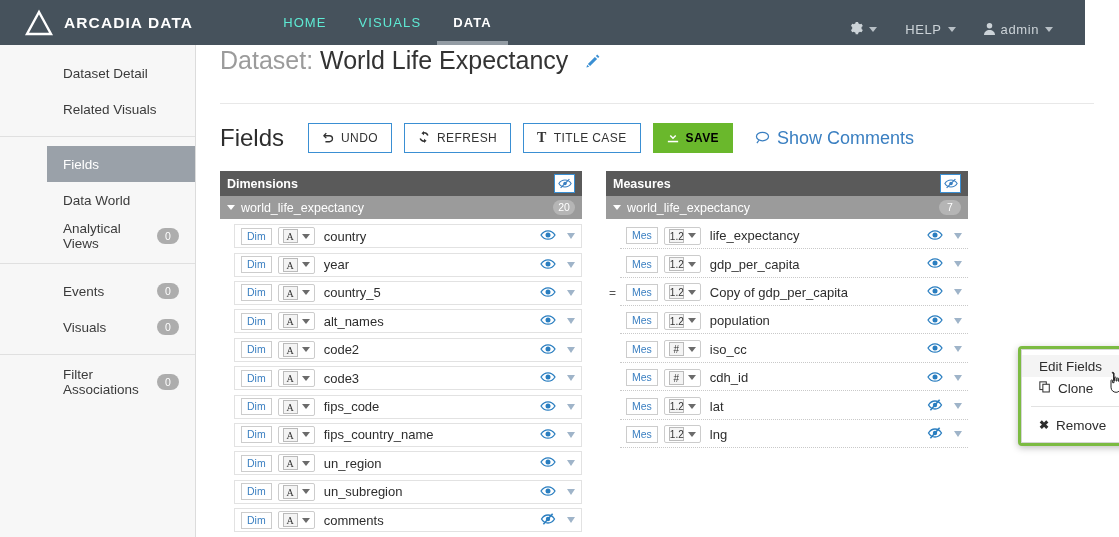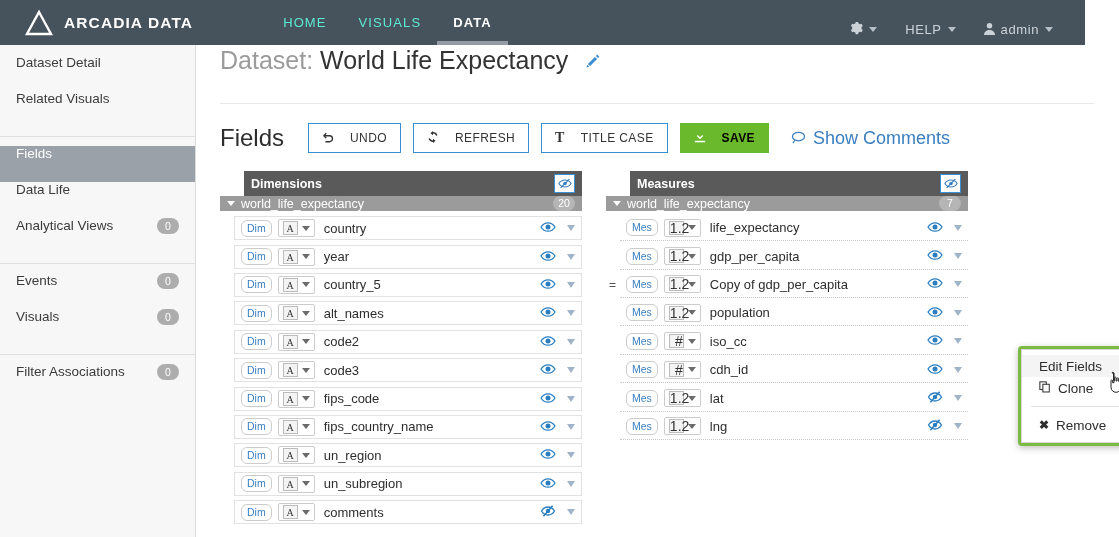--- a/index.html
+++ b/index.html
@@ -45,22 +45,22 @@
     border-left: 4px solid transparent; border-right: 4px solid transparent;
     border-top: 5px solid #b8c0c6;
   }
 
   
   .sidebar {
     position: absolute; top: 45px; left: 0; width: 196px; height: 492px;
     background: #f7f7f7; border-right: 1px solid #dcdcdc;
   }
   .side-item {
-    height: 36px; display: flex; align-items: flex-start;
-    padding: 0 16px; font-size: 13.5px; color: #3b3b3b; cursor: pointer;
+    height: 36px; display: flex; align-items: center;
+    padding: 0 16px; font-size: 13.5px; color: #3b3b3b; cursor: pointer; margin-left: 47px;
   }
   .side-item.active { background: #9aa1a9; color: #ffffff; }
   .side-sep { height: 1px; background: #e0e0e0; margin: 9px 0; }
   .side-badge {
     margin-left: auto; background: #adadad; color: #ffffff;
     font-size: 10.5px; border-radius: 9px; min-width: 22px; height: 16px;
     line-height: 16px; text-align: center; padding: 0 5px;
   }
 
   
@@ -80,45 +80,45 @@
     font-size: 12px; letter-spacing: .4px; padding: 7px 12px;
     display: flex; align-items: center; gap: 7px; cursor: pointer;
   }
 
   
   .toolbar { position: absolute; top: 78px; left: 24px; display: flex; align-items: center; }
   .toolbar h2 { font-size: 24px; font-weight: normal; color: #2d2d2d; margin-right: 24px; }
   .tbtn {
     border: 1px solid #3a8fd3; background: #fff; color: #333;
     font-size: 12px; letter-spacing: .4px; padding: 7px 13px;
-    margin-right: 12px; display: flex; align-items: center; gap: 16px; cursor: pointer;
+    margin-right: 12px; display: flex; align-items: center; gap: 7px; cursor: pointer;
     height: 30px;
   }
   .tbtn.green { background: #6ab82c; border-color: #6ab82c; color: #000000; font-weight: bold; }
   .link-comments {
     color: #3a7fc1; font-size: 18px; margin-left: 10px; cursor: pointer;
     display: flex; align-items: center; gap: 7px;
   }
 
   
   .panel { position: absolute; top: 126px; width: 362px; }
   .panel.dims { left: 24px; }
   .panel.meas { left: 410px; }
   .panel-head {
     background: #5a5a5a; color: #fff; height: 25px;
     display: flex; align-items: center; padding: 0 7px;
-    font-size: 12.5px; font-weight: bold; margin-left: 24px;
+    font-size: 12.5px; font-weight: bold;
   }
   .eye-box {
     margin-left: auto; border: 1px solid #3a8fd3; background: #fff;
     width: 21px; height: 19px; display: flex; align-items: center; justify-content: center;
     cursor: pointer;
   }
   .panel-sub {
-    background: #9b9b9b; color: #fff; height: 15px;
+    background: #9b9b9b; color: #fff; height: 23px;
     display: flex; align-items: center; padding: 0 7px; font-size: 12.5px;
   }
   .sub-caret {
     width: 0; height: 0; margin-right: 6px;
     border-left: 4px solid transparent; border-right: 4px solid transparent;
     border-top: 5px solid #ffffff;
   }
   .sub-badge {
     margin-left: auto; background: #b5b5b5; color: #fff; font-size: 10.5px;
     border-radius: 9px; min-width: 22px; height: 15px; line-height: 15px;
@@ -132,34 +132,34 @@
     border: 1px solid #e2e2e2; background: #fff; padding: 0 6px;
   }
   .panel.meas .frow .rowbox {
     border: none; border-bottom: 1px dotted #c9c9c9; height: 26px;
   }
   .frow .eqsign {
     position: absolute; left: 3px; font-size: 12px; color: #555;
   }
   .tagbtn {
     border: 1px solid #ccc; background: #fff; color: #3a7fc1;
-    font-size: 10.5px; padding: 1px 5px; border-radius: 6px; cursor: pointer;
+    font-size: 10.5px; padding: 1px 5px; border-radius: 0; cursor: pointer;
     line-height: 13px;
   }
   .typebtn {
     margin-left: 6px; border: 1px solid #ccc; background: #fff;
     display: flex; align-items: center; gap: 4px;
     padding: 1px 4px; border-radius: 2px; cursor: pointer;
   }
   .typeglyph {
     border: 1px solid #bbb; background: #f4f4f4; color: #333;
     font-size: 10px; font-family: "Liberation Serif", serif;
     width: 15px; height: 14px; line-height: 13px; text-align: center; display:inline-block;
   }
-  .typeglyph.num { font-family: "Liberation Sans", sans-serif; font-size: 14px; text-align: right; }
+  .typeglyph.num { font-family: "Liberation Sans", sans-serif; font-size: 10px; }
   .typecaret {
     width: 0; height: 0;
     border-left: 4px solid transparent; border-right: 4px solid transparent;
     border-top: 5px solid #6b6b6b;
   }
   .fname { margin-left: 9px; font-size: 13px; color: #2d2d2d; white-space: nowrap; }
   .row-right { margin-left: auto; display: flex; align-items: center; gap: 11px; }
   .rowcaret {
     width: 0; height: 0;
     border-left: 4.5px solid transparent; border-right: 4.5px solid transparent;
@@ -230,21 +230,21 @@
     <span>Dataset Detail</span>
   </div>
   <div class="side-item">
     <span>Related Visuals</span>
   </div>
   <div class="side-sep"></div>
   <div class="side-item active">
     <span>Fields</span>
   </div>
   <div class="side-item">
-    <span>Data Life</span>
+    <span>Data World</span>
   </div>
   <div class="side-item">
     <span>Analytical Views</span>
     <span class="side-badge">0</span>
   </div>
   <div class="side-sep"></div>
   <div class="side-item">
     <span>Events</span>
     <span class="side-badge">0</span>
   </div>

